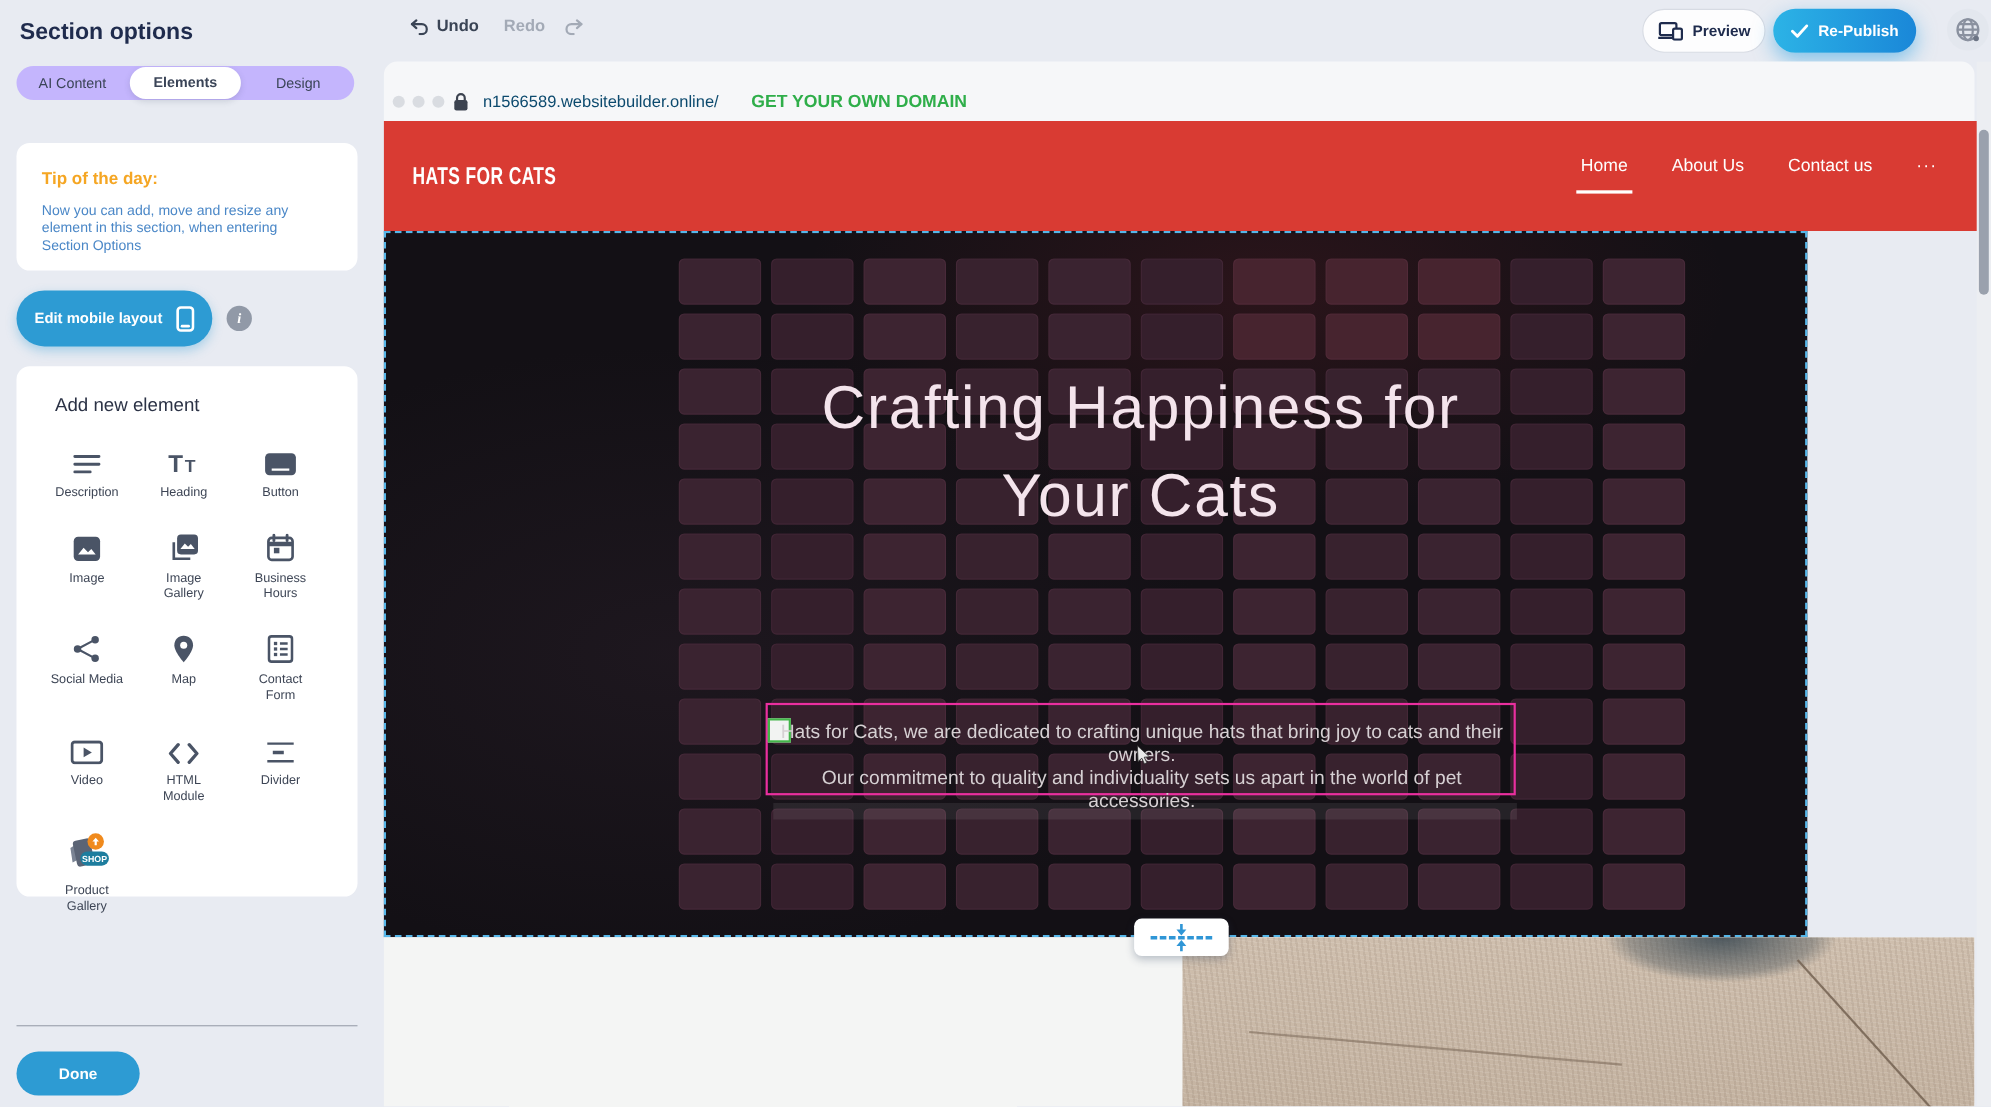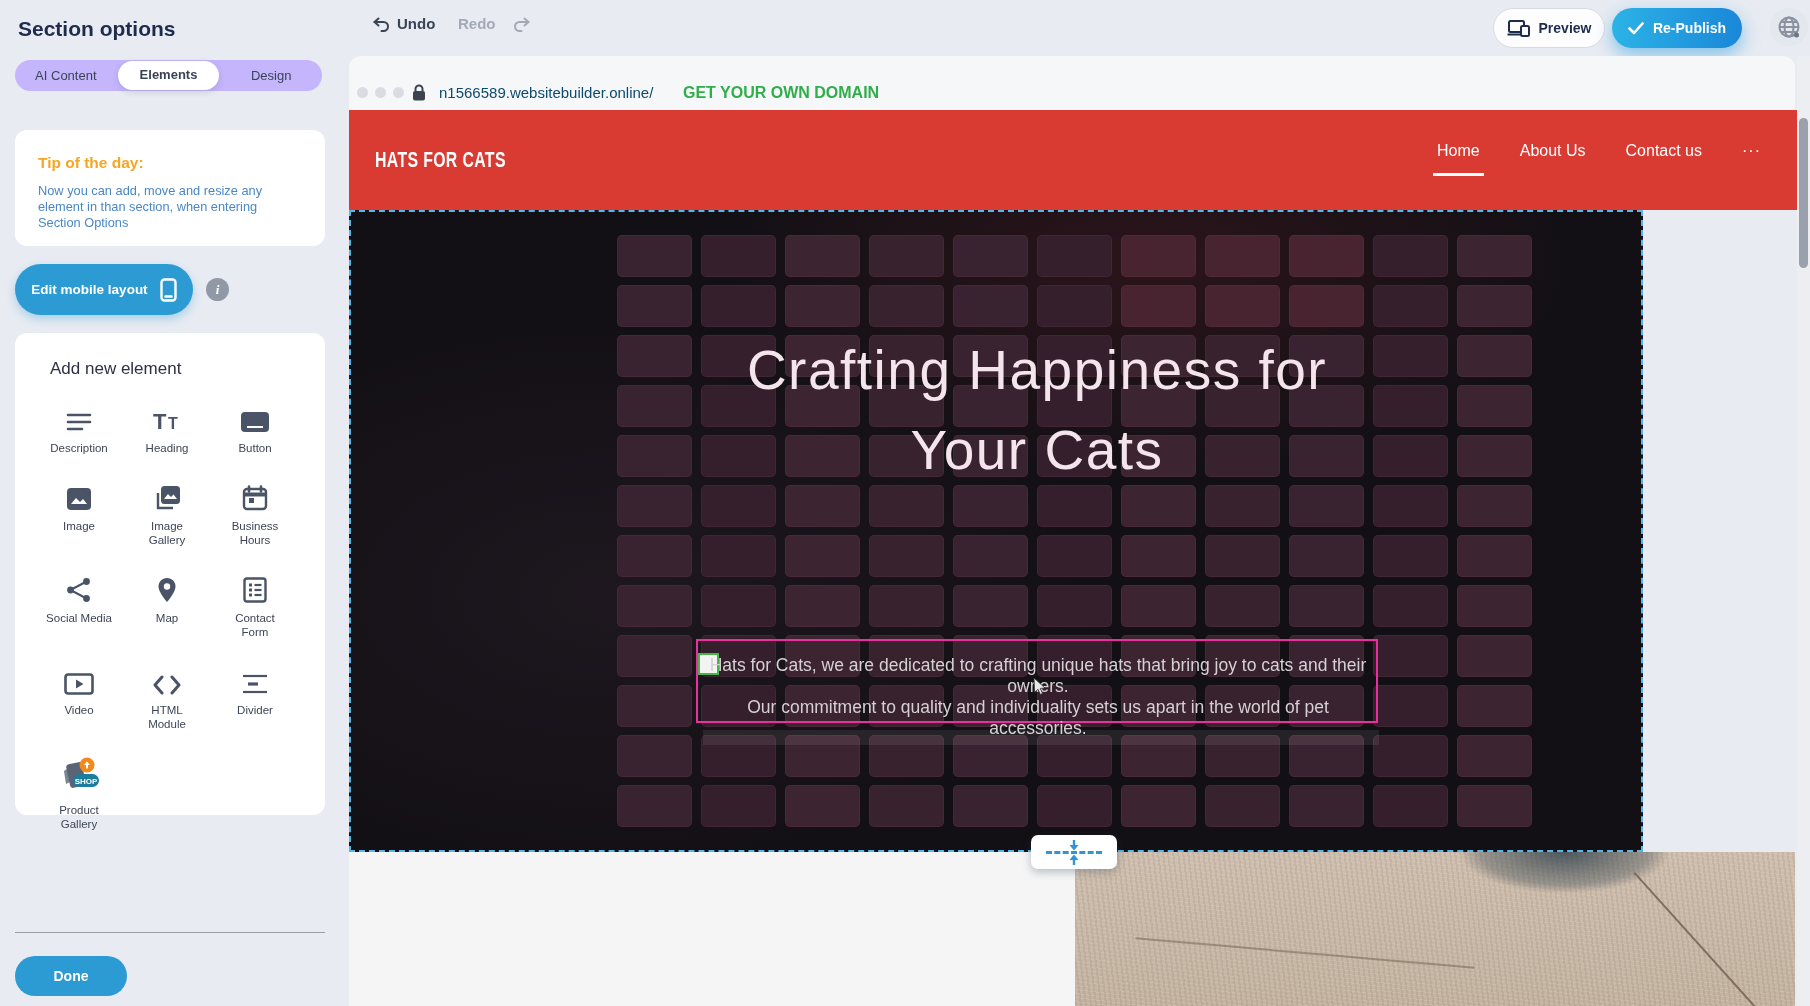--- a/index.html
+++ b/index.html
@@ -172,21 +172,21 @@
   </div>
 
   <div class="tabs">
     <div class="tab">AI Content</div>
     <div class="tab active">Elements</div>
     <div class="tab">Design</div>
   </div>
 
   <div class="tip-card">
     <div class="tip-title">Tip of the day:</div>
-    <div class="tip-body">Now you can add, move and resize any element in than section, when entering Section Options</div>
+    <div class="tip-body">Now you can add, move and resize any element in this section, when entering Section Options</div>
   </div>
 
   <button class="mobile-btn">
     <span>Edit mobile layout</span>
     <span>
       <svg width="17" height="24" viewBox="0 0 17 24">
           <rect x="1.5" y="1.5" width="14" height="21" rx="3" fill="none" stroke="#fff" stroke-width="2.4"></rect>
           <path d="M5.5 18.5 h6" stroke="#fff" stroke-width="2.4" stroke-linecap="round"></path>
         </svg>
     </span>

